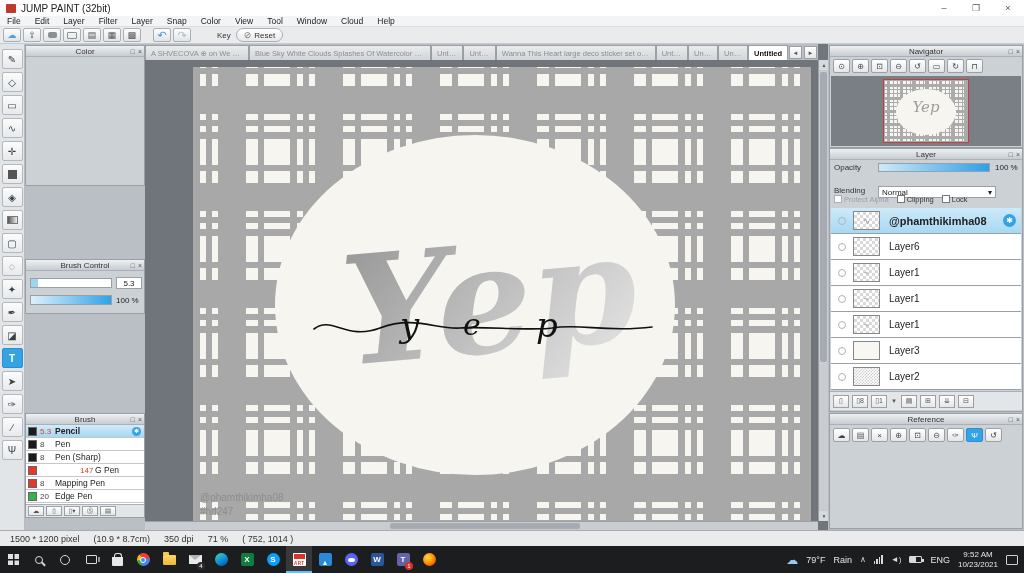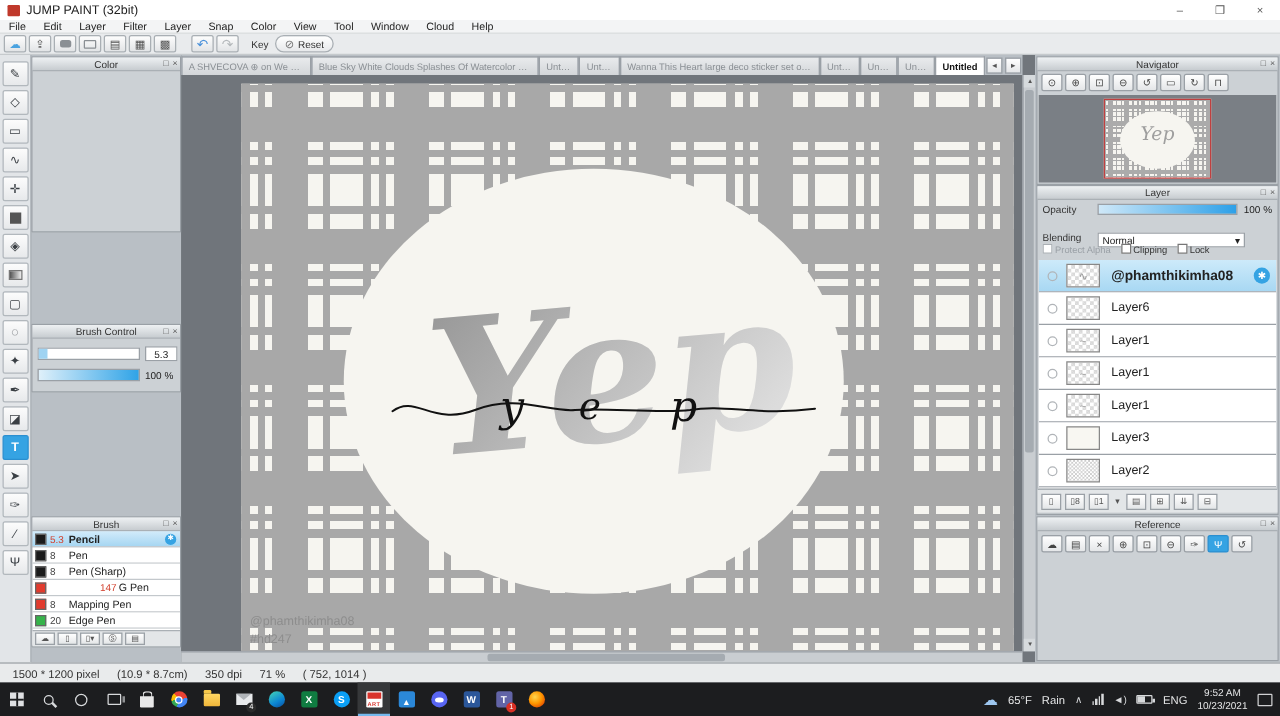--- a/index.html
+++ b/index.html
@@ -13,21 +13,21 @@
 .win-ctrls{margin-left:auto;display:flex}
 .wbtn{width:32px;text-align:center;font-size:9px;color:#555;line-height:16px}
 .menubar{position:absolute;left:0;top:16px;width:1024px;height:11px;background:#f3f4f5;display:flex;align-items:center;font-size:8.5px;color:#222;border-bottom:1px solid #dcdee0}
 .menubar span{padding:0 7px}
 .toolbar{position:absolute;left:0;top:27px;width:1024px;height:17px;background:#e9ebed;display:flex;align-items:center;gap:2px;padding-left:3px;border-bottom:1px solid #c6cacd}
 .tbtn{width:18px;height:14px;background:linear-gradient(#fdfdfd,#e2e4e6);border:1px solid #a9afb4;border-radius:2px;font-size:9px;display:flex;align-items:center;justify-content:center;color:#555}
 .tbtn.cloudc{color:#4aa3e0}
 .tbtn.und{color:#4a90d9;font-size:11px}
 .tbtn.red{color:#b4b8bb;font-size:11px}
 .sep{width:8px}
-.keylbl{font-size:8px;margin:0 3px 0 8px;color:#333}
+.keylbl{font-size:8px;margin:0 3px 0 24px;color:#333}
 .resetbtn{height:14px;border:1px solid #a9afb4;border-radius:7px;background:linear-gradient(#fff,#e7e9eb);font-size:8px;display:flex;align-items:center;gap:3px;padding:0 7px;color:#333}
 .nosym{color:#777;font-size:9px}
 
 
 .toolstrip{position:absolute;left:0;top:44px;width:25px;height:486px;background:#e2e5e8;display:flex;flex-direction:column;align-items:center;padding-top:5px;gap:3px;border-right:1px solid #b6bcc1}
 .tool{width:21px;height:20px;background:linear-gradient(#fcfcfc,#e7e9eb);border:1px solid #b2b8bd;border-radius:2px;display:flex;align-items:center;justify-content:center;font-size:10px;color:#3a3f44;flex:0 0 auto}
 .tool.active{background:#35a3e3;color:#fff;border-color:#2b8fd0;font-weight:bold}
 .gradchip{width:11px;height:8px;background:linear-gradient(90deg,#555,#eee);border:1px solid #777}
 .sqchip{width:9px;height:9px;background:#555}
 
@@ -620,21 +620,21 @@
     <div class="tbi">
         <span class="sqi" style="background:#6264a7">T</span>
         <span class="badge">1</span>
       </div>
     <div class="tbi">
         <span class="i-fox"></span>
       </div>
 
     <div class="tray">
       <span class="wcloud">☁</span>
-      <span>65°F</span>
+      <span>79°F</span>
       <span>Rain</span>
       <span class="trayglyph">∧</span>
       <span class="i-net">
           <i style="height:3px"></i>
           <i style="height:5px"></i>
           <i style="height:7px"></i>
           <i style="height:9px"></i>
         </span>
       <span class="trayglyph">◄)</span>
       <span class="i-bat"></span>

